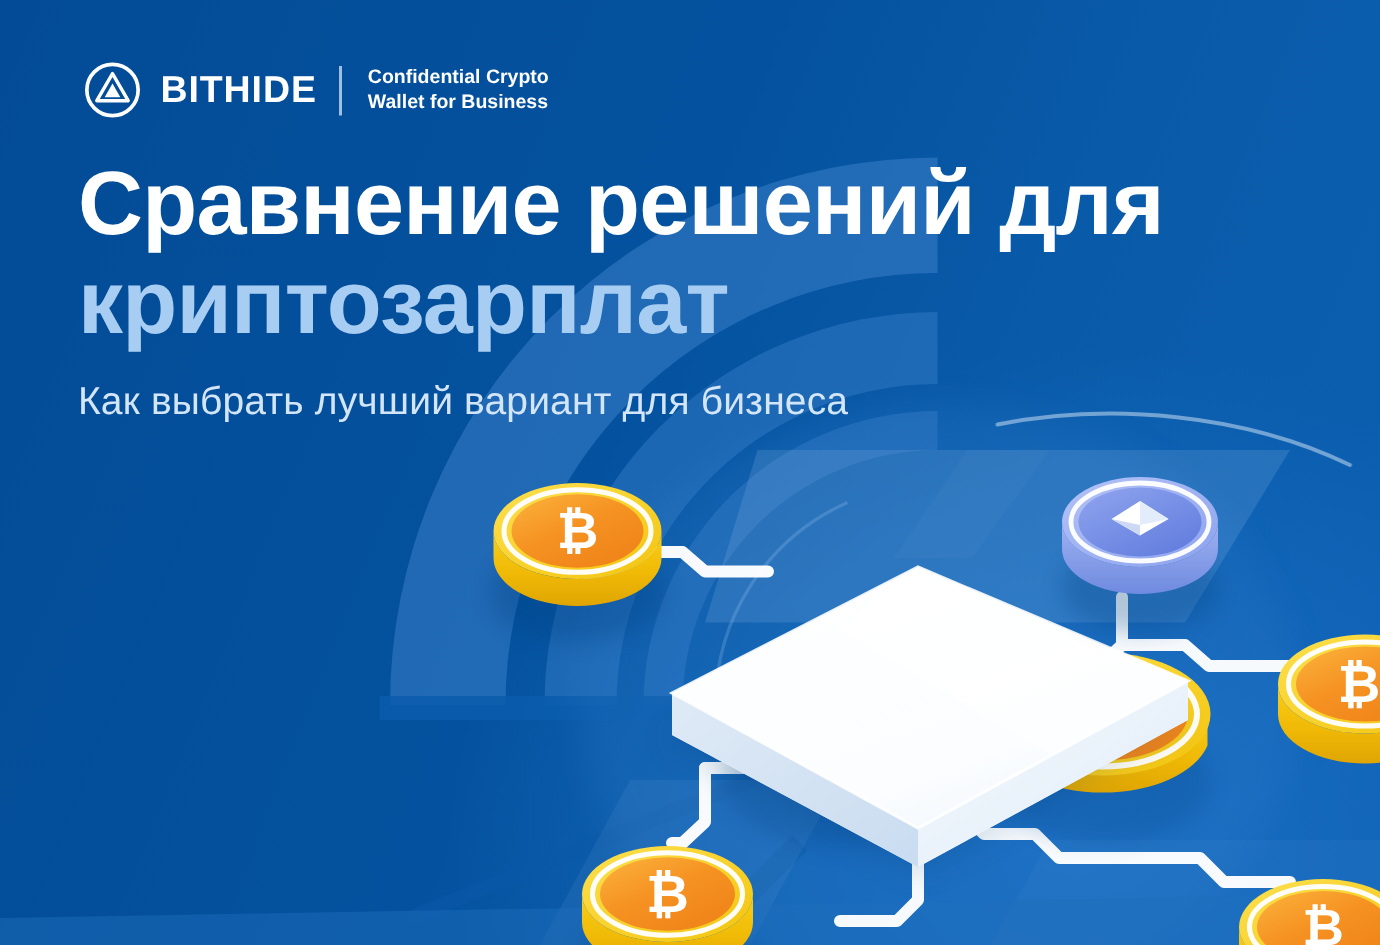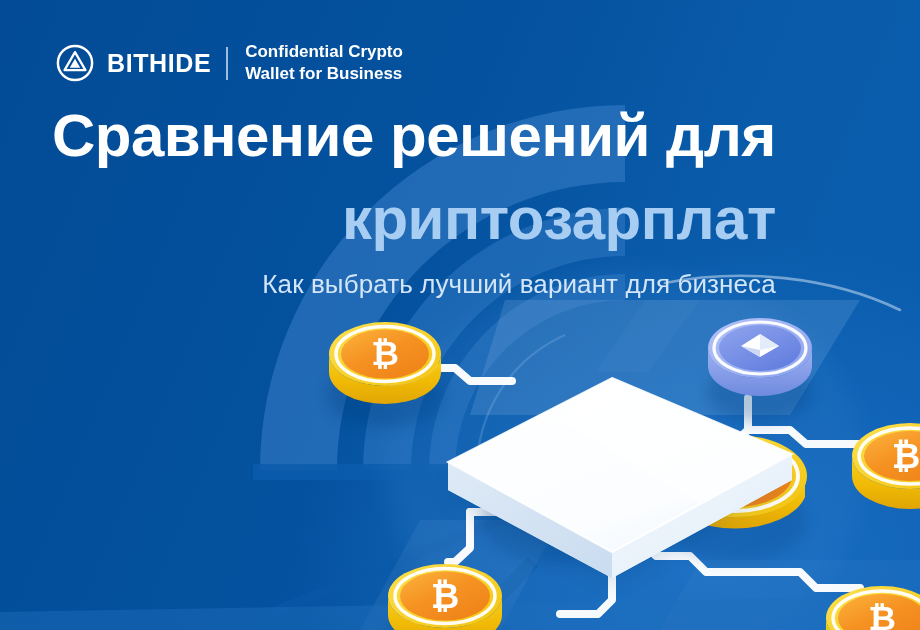--- a/index.html
+++ b/index.html
@@ -39,37 +39,37 @@
     white-space:nowrap;
   }
   .logo-divider {
     width:2px; height:33px;
     background:#b9d2ec;
     opacity:.85;
     margin:0 4px 0 2px;
   }
   .logo-tagline {
     color:#ffffff;
-    font-size:17px;
+    font-size:13px;
     font-weight:bold;
     line-height:1.3;
     white-space:nowrap;
   }
 
   
-  .headline { position:absolute; left:52px; top:104px; z-index:30;text-align:right; }
+  .headline { position:absolute; left:52px; top:104px; z-index:30; }
   .headline h1 {
     font-size:60px;
     font-weight:bold;
     line-height:1.06;
     letter-spacing:-0.5px;
     white-space:nowrap;
   }
   .line-1 { color:#ffffff; display:block; }
-  .line-2 { color:#a8cdf2; display:block; margin-top:19px; }
+  .line-2 { color:#a8cdf2; display:block; margin-top:2px; }
   .subtitle {
     margin-top:19px;
     color:#d3e5f8;
     font-size:26px;
     font-weight:400;
     letter-spacing:.1px;
     white-space:nowrap;
   }
 </style>
 </head>

